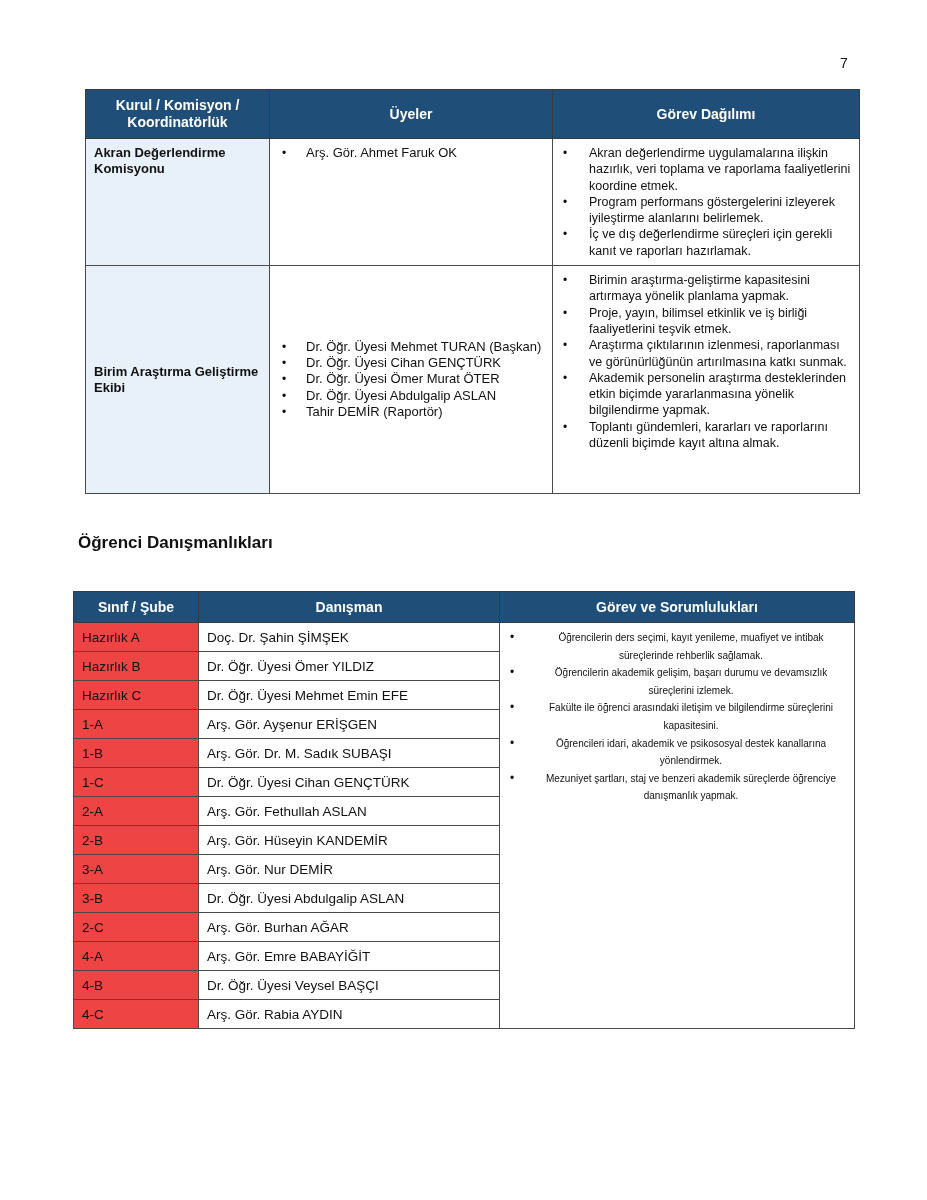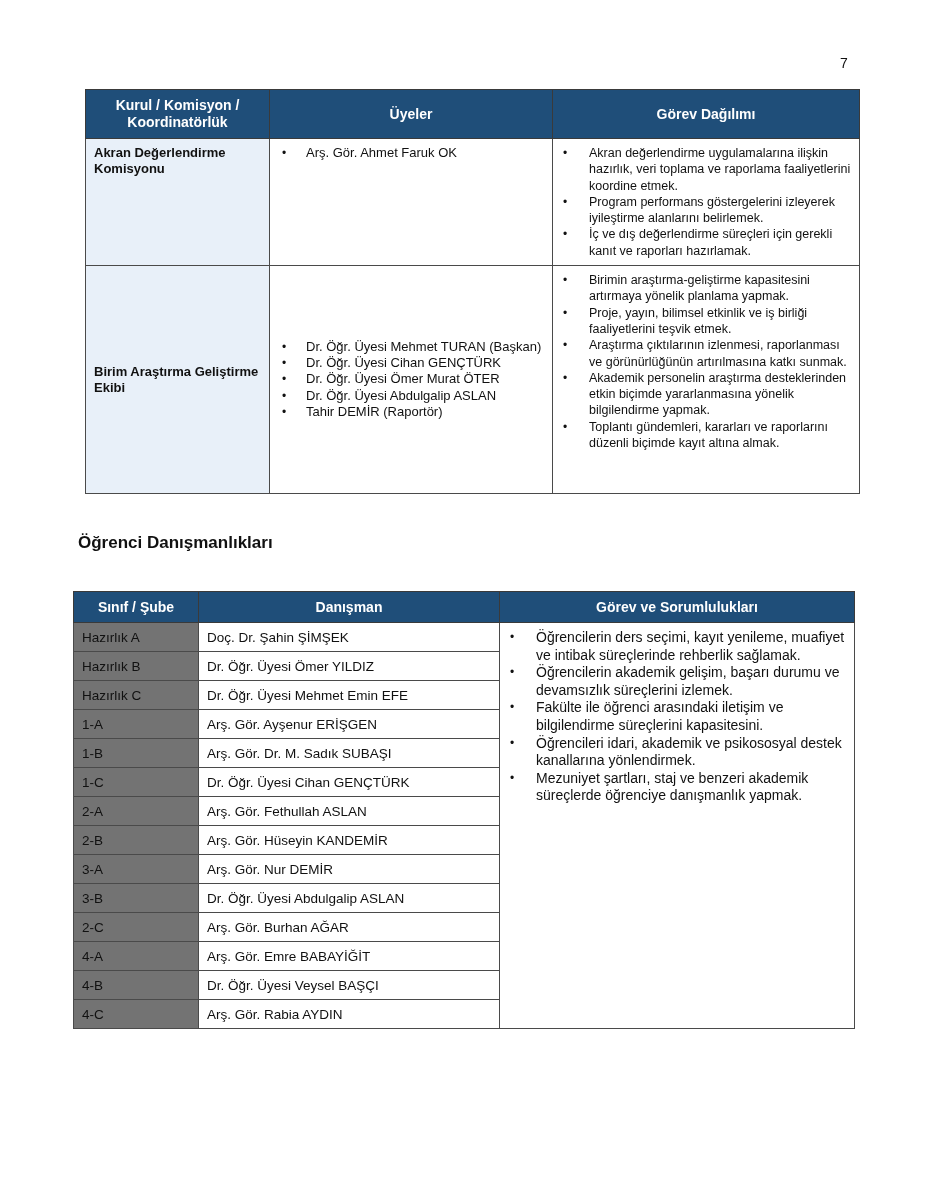--- a/index.html
+++ b/index.html
@@ -24,23 +24,23 @@
   li::before { content: "•"; position: absolute; left: 2px; top: 0; font-size: 12px; }
   .t1 ul.members li { padding-left: 26px; }
   .t1 ul.members { margin-left: 2px; }
   .t1 ul.tasks li { padding-left: 28px; font-size: 12.5px; }
   .section-title {
     position: absolute; top: 533px; left: 78px; font-size: 17px; font-weight: bold;
   }
   .t2 { top: 591px; left: 73px; width: 781px; border-radius: 13px; }
   .t2 th { height: 30px; font-size: 14px; }
   .t2 td { height: 28px; padding: 0 8px; vertical-align: middle; font-size: 13.5px; }
-  .t2 td.cls { background: #737373; margin-top: 36px; }
+  .t2 td.cls { background: #ef4444; margin-top: 36px; }
   .t2 td.resp { vertical-align: top; padding: 6px 8px; background: #fff; }
-  .t2 ul.resp li { font-size: 14px; line-height: 17.6px; padding-left: 28px; }
+  .t2 ul.resp li { font-size: 10px; line-height: 17.6px; padding-left: 28px; text-align: center; }
 </style>
 </head>
 <body>
 
 <div class="page-number">7</div>
 
 <table class="t1">
   <colgroup>
     <col style="width:184px">
       <col style="width:283px">

